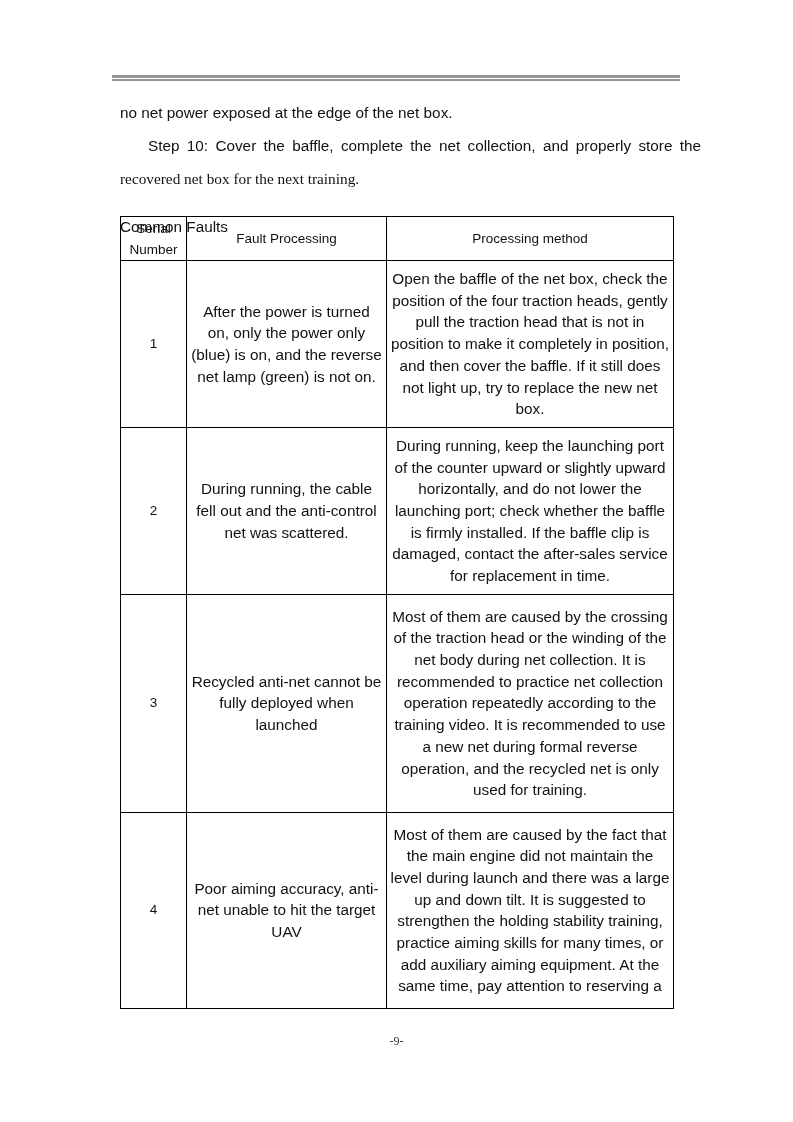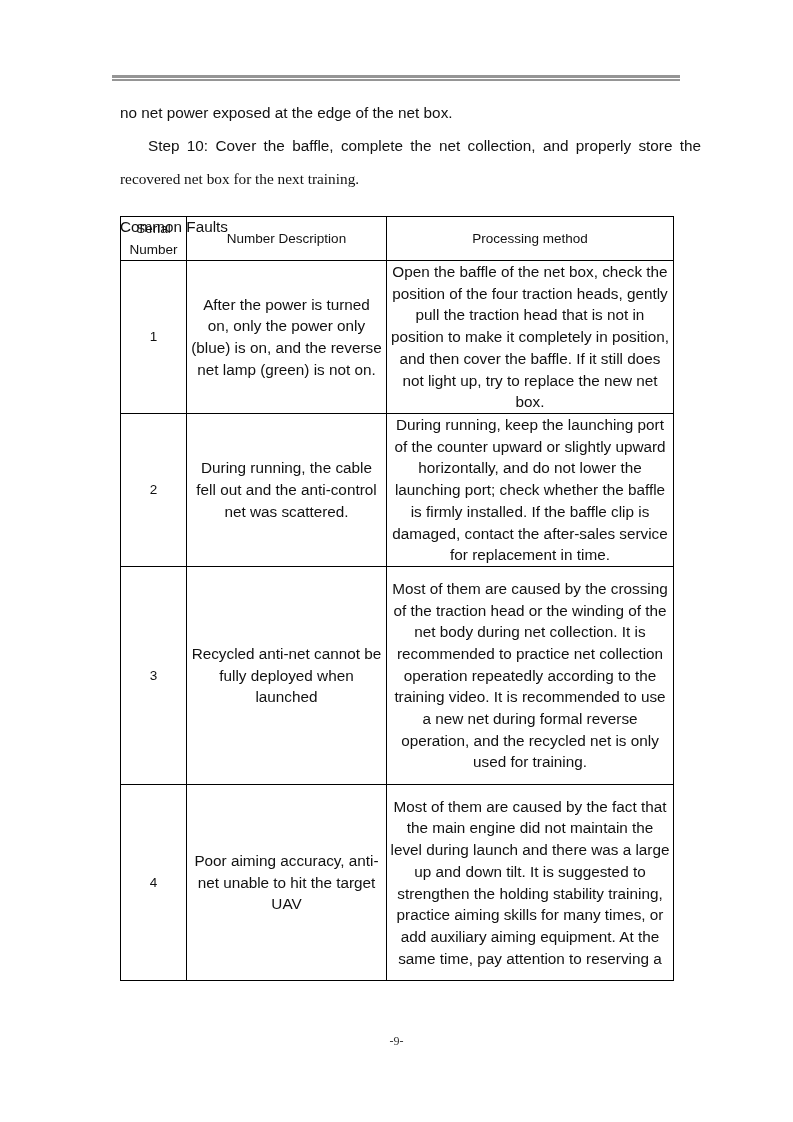--- a/index.html
+++ b/index.html
@@ -66,21 +66,21 @@
     }
     col.c1 { width: 66px; }
     col.c2 { width: 200px; }
     col.c3 { width: 287px; }
     tr.hdr { height: 44px; }
     tr.row1 { height: 153px; }
     tr.row2 { height: 153px; }
     tr.row3 { height: 218px; }
     tr.row4 { height: 196px; }
     td.serial { font-size: 13.5px !important; }
-    td.method { padding: 0 2px !important; }
+    td.method { padding: 7px 2px !important; }
 
     .page-number {
       position: absolute;
       top: 1034px;
       left: 0;
       width: 793px;
       text-align: center;
       font-family: "Liberation Serif", serif;
       font-size: 12px;
       color: #333;
@@ -99,21 +99,21 @@
 
 <table class="faults">
   <colgroup>
     <col class="c1">
       <col class="c2">
       <col class="c3">
   </colgroup>
   <tbody>
       <tr class="hdr">
     <th>Serial Number</th>
-    <th>Number Description</th>
+    <th>Fault Processing</th>
     <th>Processing method</th>
   </tr>
   <tr class="row1">
     <td class="serial">1</td>
     <td>After the power is turned on, only the power only (blue) is on, and the reverse net lamp (green) is not on.</td>
     <td class="method">Open the baffle of the net box, check the position of the four traction heads, gently pull the traction head that is not in position to make it completely in position, and then cover the baffle. If it still does not light up, try to replace the new net box.</td>
   </tr>
   <tr class="row2">
     <td class="serial">2</td>
     <td>During running, the cable fell out and the anti-control net was scattered.</td>

